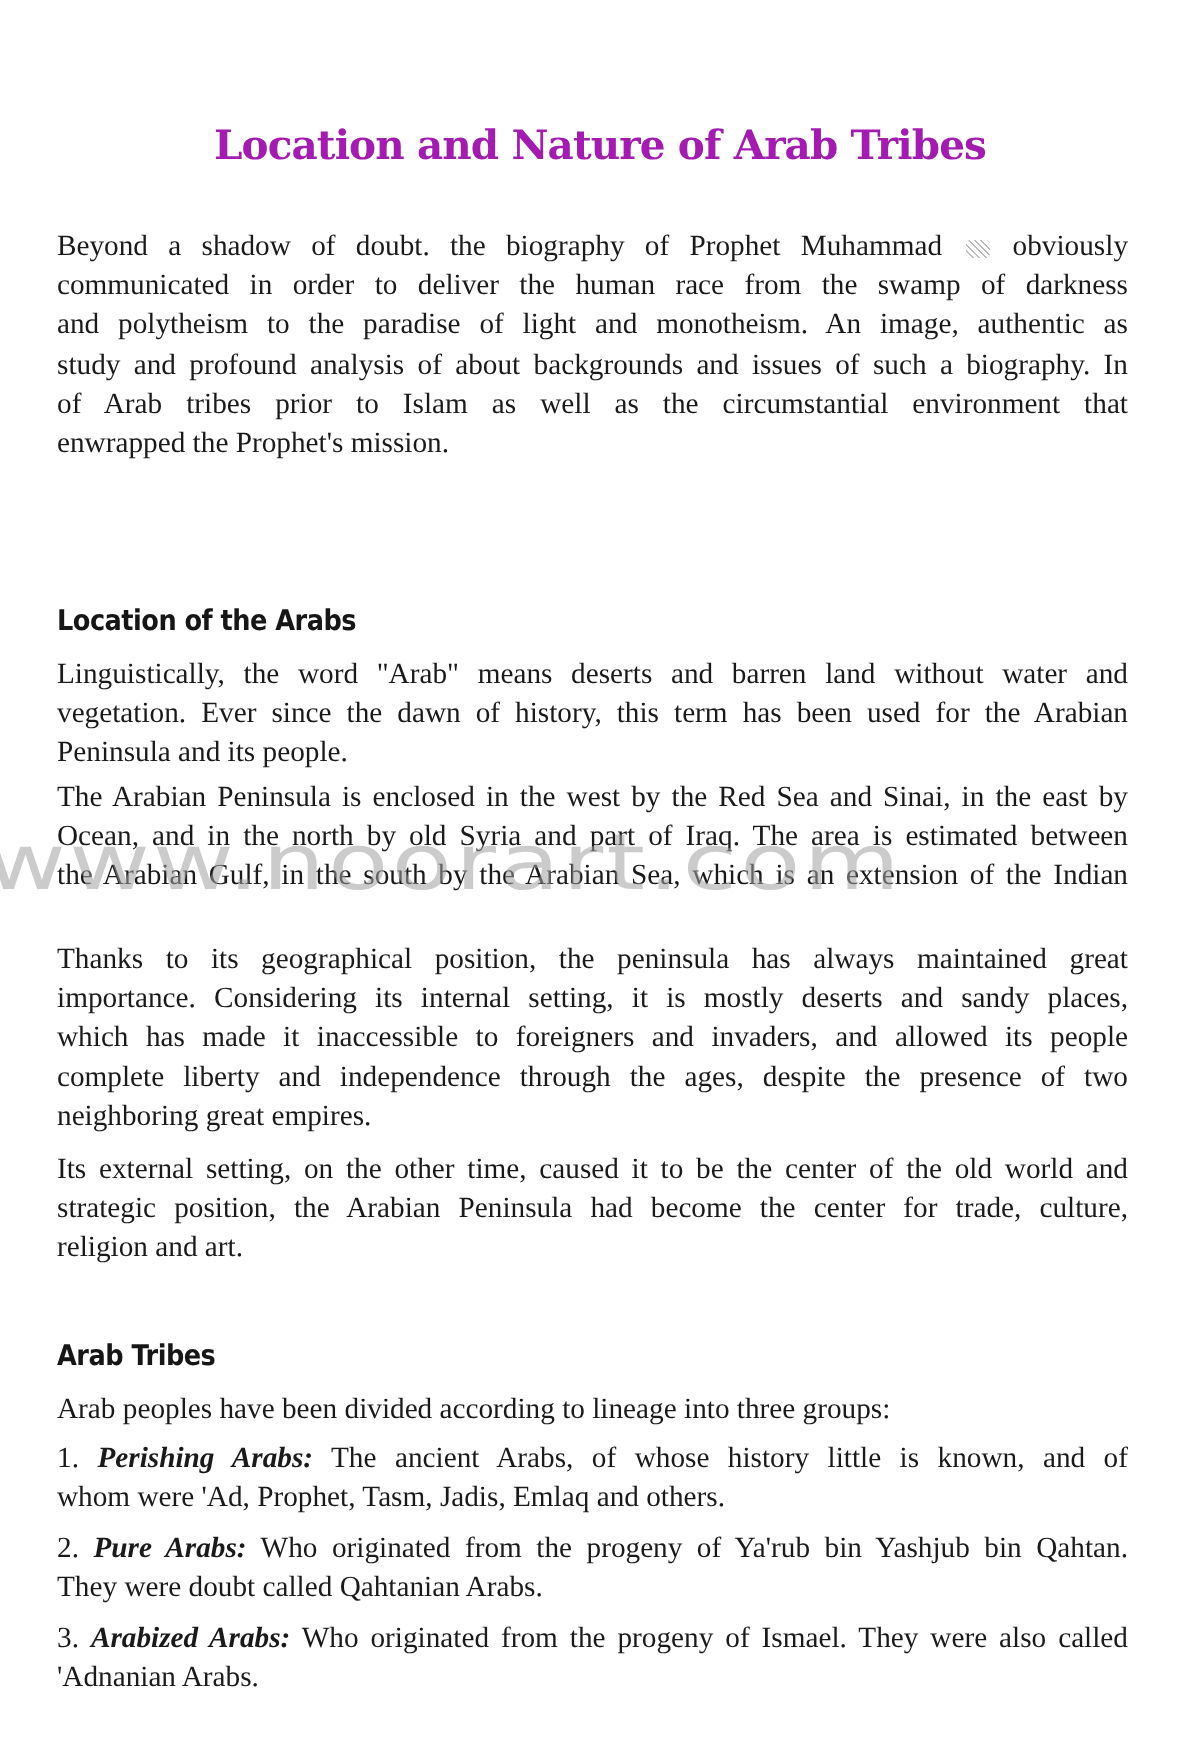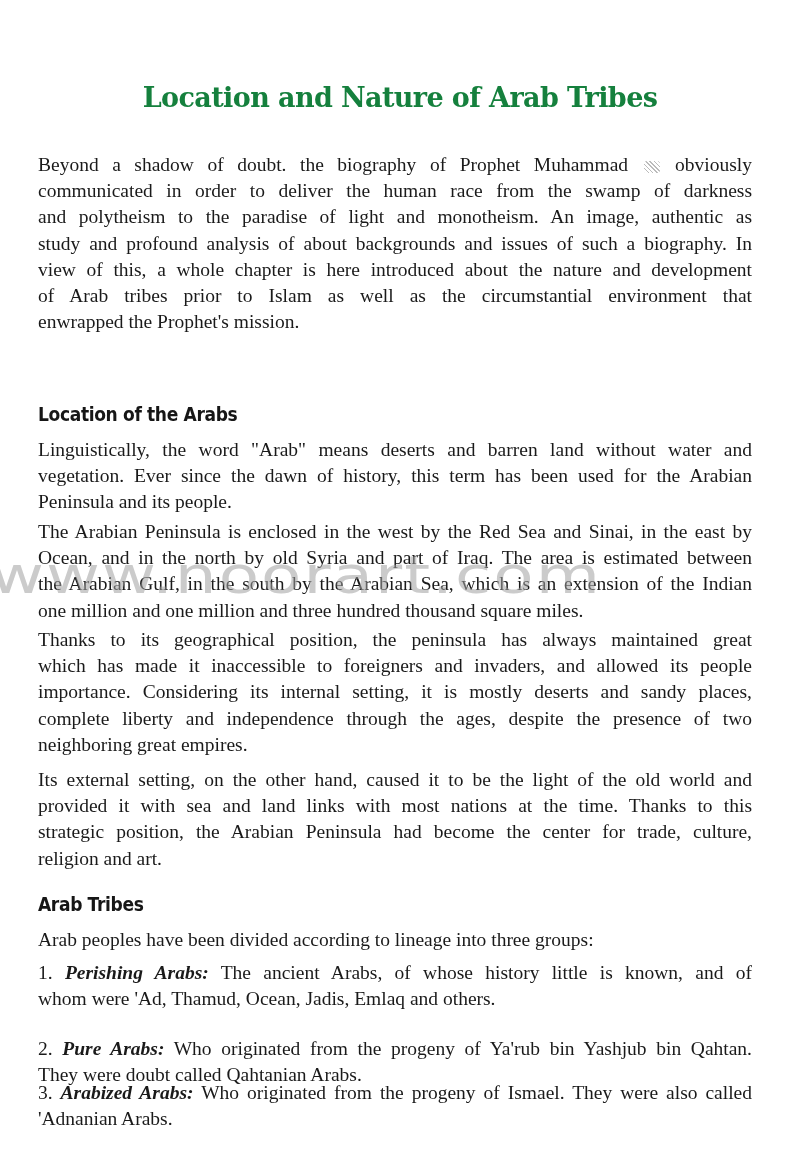--- a/index.html
+++ b/index.html
@@ -1,21 +1,21 @@
 <!DOCTYPE html>
 <html><head>
 <meta charset="utf-8">
 <style>
   html, body { margin: 0; padding: 0; background: #ffffff; }
   body { width: 800px; height: 1174px; position: relative; overflow: hidden;
          font-family: "Liberation Serif", "DejaVu Serif", serif; color: #1a1a1a; }
   .page { position: absolute; left: 0; top: 0; width: 800px; height: 1174px; }
   .title { position: absolute; left: 0; width: 800px; top: 82px; text-align: center;
            font-family: "DejaVu Serif", serif; font-weight: bold; font-size: 27px;
-           letter-spacing: -0.6px; color: #15803d; }
+           letter-spacing: -0.6px; color: #a21caf; }
   .h2 { position: absolute; left: 38px; font-family: "DejaVu Sans", sans-serif;
         font-weight: bold; font-size: 19px; letter-spacing: -0.4px; color: #161616;
         transform: scaleX(0.9); transform-origin: left center; }
   .block { position: absolute; left: 38px; width: 714px; }
   .line { display: block; height: 26.2px; line-height: 26.2px; font-size: 19.5px;
           text-align: justify; text-align-last: justify; white-space: nowrap; overflow: visible; }
   .line.last { text-align-last: left; }
   .line span.t { display: inline-block; width: 100%; text-align: justify; text-align-last: justify; white-space: normal; }
   .line.last span.t { text-align-last: left; }
   .pbuh { display: inline-block; width: 16px; height: 12px; margin: 0 2px; vertical-align: middle;
@@ -30,67 +30,64 @@
 
 <div class="page">
 
   <div class="title">Location and Nature of Arab Tribes</div>
 
   <div class="block" style="top:152px;">
     <div class="line"><span class="t"><span>Beyond a shadow of doubt. the biography of Prophet Muhammad</span> <span class="pbuh"></span> <span>obviously</span></span></div>
     <div class="line"><span class="t">communicated in order to deliver the human race from the swamp of darkness</span></div>
     <div class="line"><span class="t">and polytheism to the paradise of light and monotheism. An image, authentic as</span></div>
     <div class="line"><span class="t">study and profound analysis of about backgrounds and issues of such a biography. In</span></div>
-    <div class="line"><span class="t">view of this, a whole chapter is here introduced about the nature and development</span></div>
     <div class="line"><span class="t">of Arab tribes prior to Islam as well as the circumstantial environment that</span></div>
     <div class="line last"><span class="t">enwrapped the Prophet's mission.</span></div>
   </div>
 
   <div class="h2" style="top:403px;">Location of the Arabs</div>
 
   <div class="block" style="top:437px;">
     <div class="line"><span class="t">Linguistically, the word "Arab" means deserts and barren land without water and</span></div>
     <div class="line"><span class="t">vegetation. Ever since the dawn of history, this term has been used for the Arabian</span></div>
     <div class="line last"><span class="t">Peninsula and its people.</span></div>
   </div>
 
   <div class="block" style="top:519px;">
     <div class="line"><span class="t">The Arabian Peninsula is enclosed in the west by the Red Sea and Sinai, in the east by</span></div>
     <div class="line"><span class="t">Ocean, and in the north by old Syria and part of Iraq. The area is estimated between</span></div>
     <div class="line"><span class="t">the Arabian Gulf, in the south by the Arabian Sea, which is an extension of the Indian</span></div>
-    <div class="line last"><span class="t">one million and one million and three hundred thousand square miles.</span></div>
   </div>
 
   <div class="block" style="top:627px;">
     <div class="line"><span class="t">Thanks to its geographical position, the peninsula has always maintained great</span></div>
+    <div class="line"><span class="t">importance. Considering its internal setting, it is mostly deserts and sandy places,</span></div>
     <div class="line"><span class="t">which has made it inaccessible to foreigners and invaders, and allowed its people</span></div>
-    <div class="line"><span class="t">importance. Considering its internal setting, it is mostly deserts and sandy places,</span></div>
     <div class="line"><span class="t">complete liberty and independence through the ages, despite the presence of two</span></div>
     <div class="line last"><span class="t">neighboring great empires.</span></div>
   </div>
 
   <div class="block" style="top:767px;">
-    <div class="line"><span class="t">Its external setting, on the other hand, caused it to be the light of the old world and</span></div>
-    <div class="line"><span class="t">provided it with sea and land links with most nations at the time. Thanks to this</span></div>
+    <div class="line"><span class="t">Its external setting, on the other time, caused it to be the center of the old world and</span></div>
     <div class="line"><span class="t">strategic position, the Arabian Peninsula had become the center for trade, culture,</span></div>
     <div class="line last"><span class="t">religion and art.</span></div>
   </div>
 
   <div class="h2" style="top:893px;">Arab Tribes</div>
 
   <div class="block" style="top:927px;">
     <div class="line last"><span class="t">Arab peoples have been divided according to lineage into three groups:</span></div>
   </div>
 
   <div class="block" style="top:960px;">
     <div class="line"><span class="t"><span>1.</span> <b>Perishing Arabs:</b> <span>The ancient Arabs, of whose history little is known, and of</span></span></div>
-    <div class="line last"><span class="t">whom were 'Ad, Thamud, Ocean, Jadis, Emlaq and others.</span></div>
+    <div class="line last"><span class="t">whom were 'Ad, Prophet, Tasm, Jadis, Emlaq and others.</span></div>
   </div>
 
-  <div class="block" style="top:1020px;margin-top:16px;">
+  <div class="block" style="top:1020px;">
     <div class="line"><span class="t"><span>2.</span> <b>Pure Arabs:</b> <span>Who originated from the progeny of Ya'rub bin Yashjub bin Qahtan.</span></span></div>
     <div class="line last"><span class="t">They were doubt called Qahtanian Arabs.</span></div>
   </div>
 
   <div class="block" style="top:1080px;">
     <div class="line"><span class="t"><span>3.</span> <b>Arabized Arabs:</b> <span>Who originated from the progeny of Ismael. They were also called</span></span></div>
     <div class="line last"><span class="t">'Adnanian Arabs.</span></div>
   </div>
 
   <div class="watermark">www.noorart.com</div>

